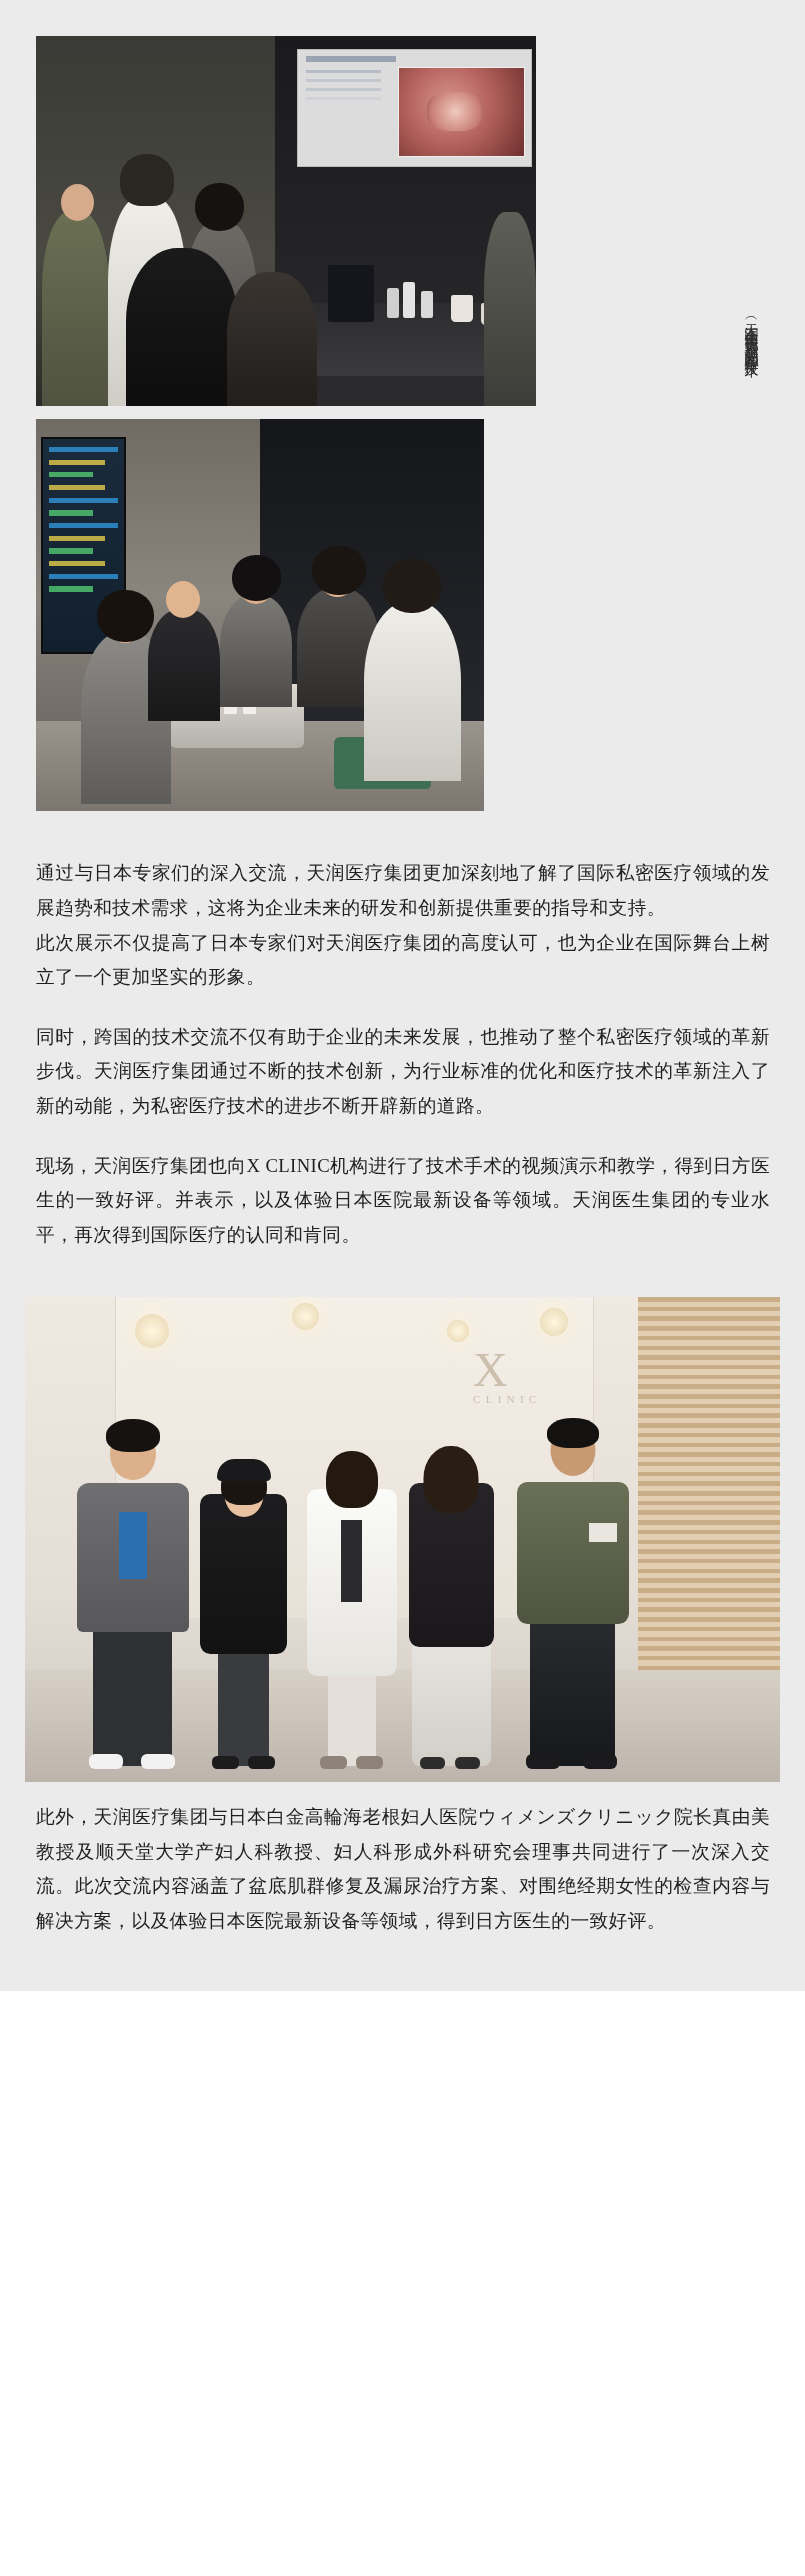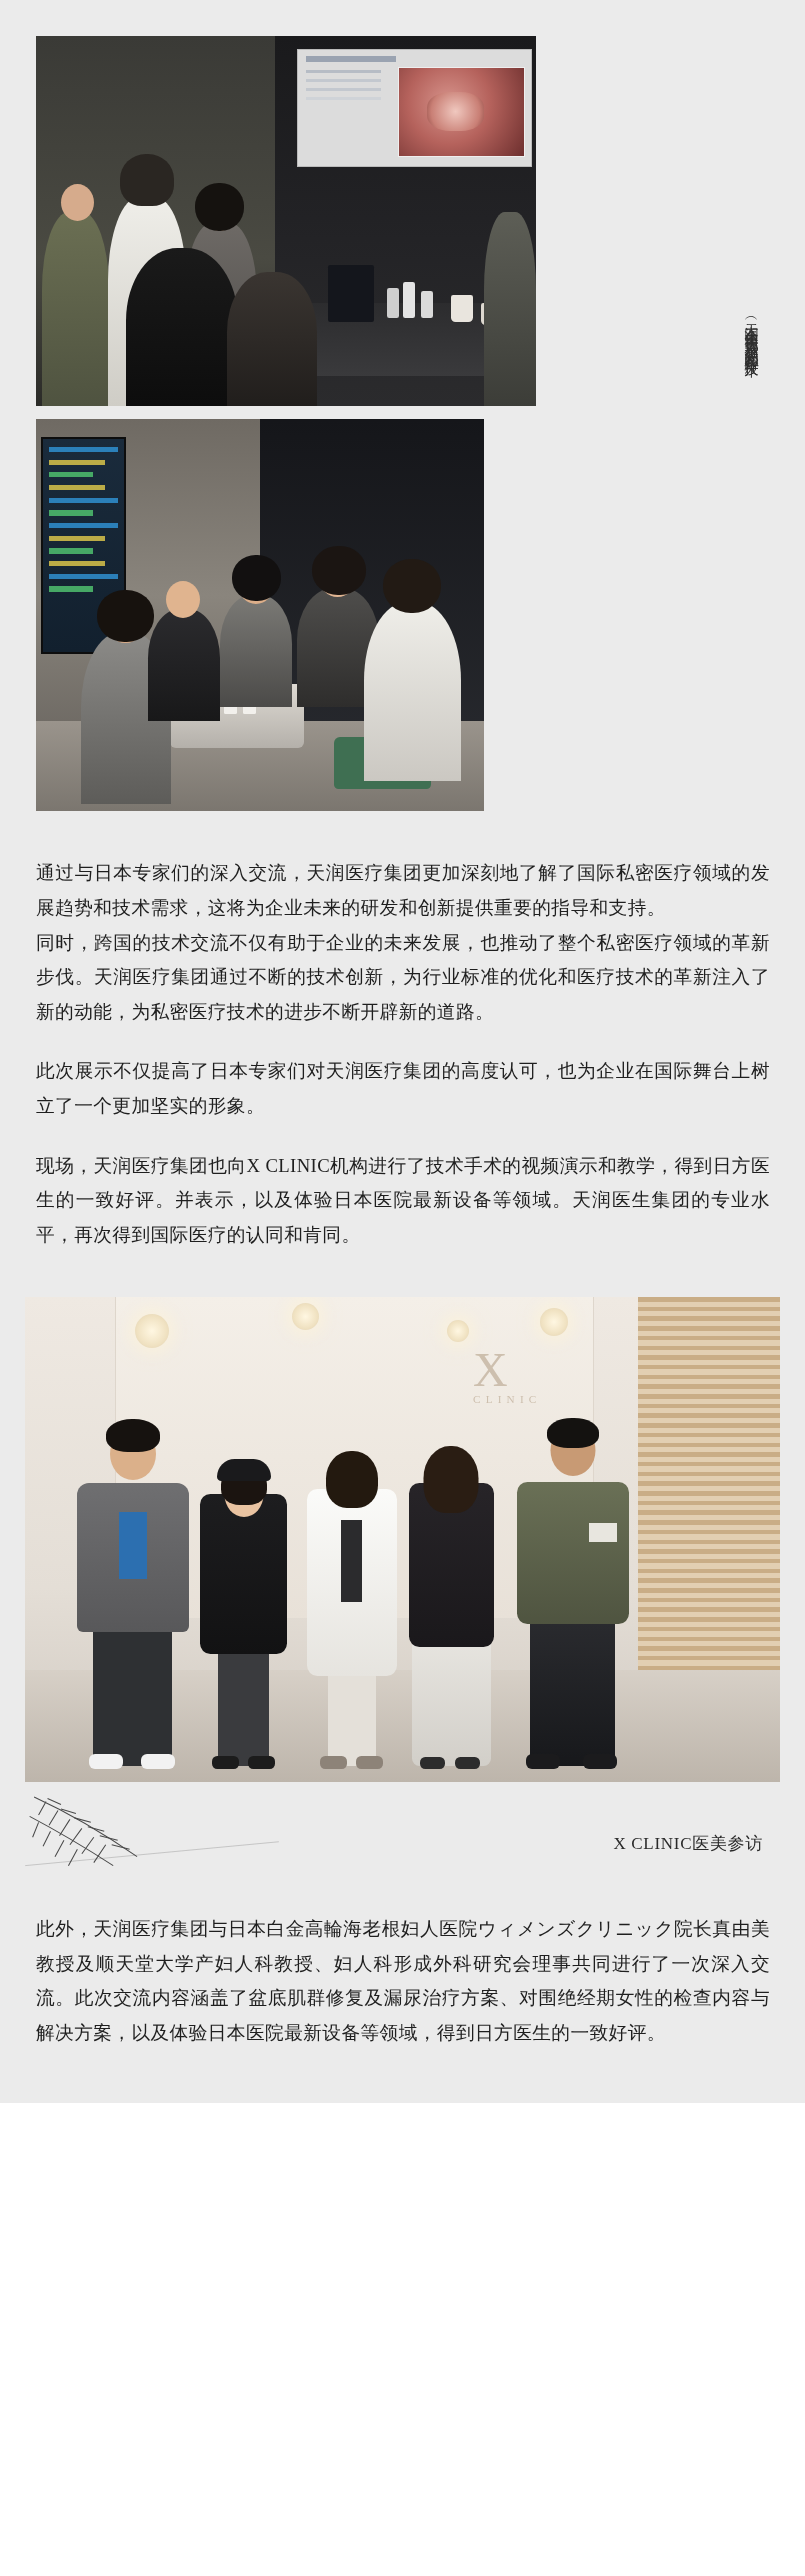--- a/index.html
+++ b/index.html
@@ -376,22 +376,22 @@
           <div class="person q-e"></div>
         </div>
       </div>
 
       <div class="vcaption">（天润医生集团代表展示领先的私密医疗技术）</div>
     </div>
   </div>
 
   <div class="section-text">
     <p class="para nogap">通过与日本专家们的深入交流，天润医疗集团更加深刻地了解了国际私密医疗领域的发展趋势和技术需求，这将为企业未来的研发和创新提供重要的指导和支持。</p>
+    <p class="para">此次展示不仅提高了日本专家们对天润医疗集团的高度认可，也为企业在国际舞台上树立了一个更加坚实的形象。</p>
     <p class="para">同时，跨国的技术交流不仅有助于企业的未来发展，也推动了整个私密医疗领域的革新步伐。天润医疗集团通过不断的技术创新，为行业标准的优化和医疗技术的革新注入了新的动能，为私密医疗技术的进步不断开辟新的道路。</p>
-    <p class="para">此次展示不仅提高了日本专家们对天润医疗集团的高度认可，也为企业在国际舞台上树立了一个更加坚实的形象。</p>
     <p class="para nogap">现场，天润医疗集团也向X  CLINIC机构进行了技术手术的视频演示和教学，得到日方医生的一致好评。并表示，以及体验日本医院最新设备等领域。天润医生集团的专业水平，再次得到国际医疗的认同和肯同。</p>
   </div>
 
   <div class="section-group">
     <div class="groupphoto">
       <div class="gp-blinds"></div>
       <div class="gp-wallpanel"></div>
       <div class="gp-logo">
         <span>X</span>
         <small>CLINIC</small>
@@ -446,32 +446,19 @@
         <div class="shoe s1"></div>
         <div class="shoe s2"></div>
         <div class="body"></div>
         <div class="badge"></div>
         <div class="gp-head"></div>
         <div class="gp-hair"></div>
       </div>
     </div>
   </div>
 
-  <div class="section-caption">
-    <svg class="branch" viewBox="0 0 340 130">
-      <line x1="0" y1="96" x2="340" y2="64" stroke="#b8b8b8" stroke-width="1"></line>
-      <g stroke="#4a4a4a" stroke-width="1.4" fill="none">
-        <path d="M12 4 C 60 26, 104 52, 150 84"></path>
-        <path d="M28 10 L 18 28 M44 22 L 32 42 M60 34 L 46 56 M76 46 L 60 68 M92 58 L 76 80 M108 68 L 92 92"></path>
-        <path d="M30 6 L 48 14 M48 20 L 68 26 M66 32 L 88 38 M84 44 L 106 50 M100 56 L 124 62 M116 68 L 140 74"></path>
-        <path d="M6 30 C 40 48, 78 70, 118 96"></path>
-        <path d="M18 38 L 10 58 M34 50 L 24 70 M52 62 L 40 84 M70 74 L 58 96"></path>
-      </g>
-    </svg>
-    <div class="gp-caption">X CLINIC医美参访</div>
-  </div>
 
   <div class="section-final">
     <p class="para nogap">此外，天润医疗集团与日本白金高輪海老根妇人医院ウィメンズクリニック院长真由美教授及顺天堂大学产妇人科教授、妇人科形成外科研究会理事共同进行了一次深入交流。此次交流内容涵盖了盆底肌群修复及漏尿治疗方案、对围绝经期女性的检查内容与解决方案，以及体验日本医院最新设备等领域，得到日方医生的一致好评。</p>
   </div>
 
 </div>
 
 
 </body></html>

